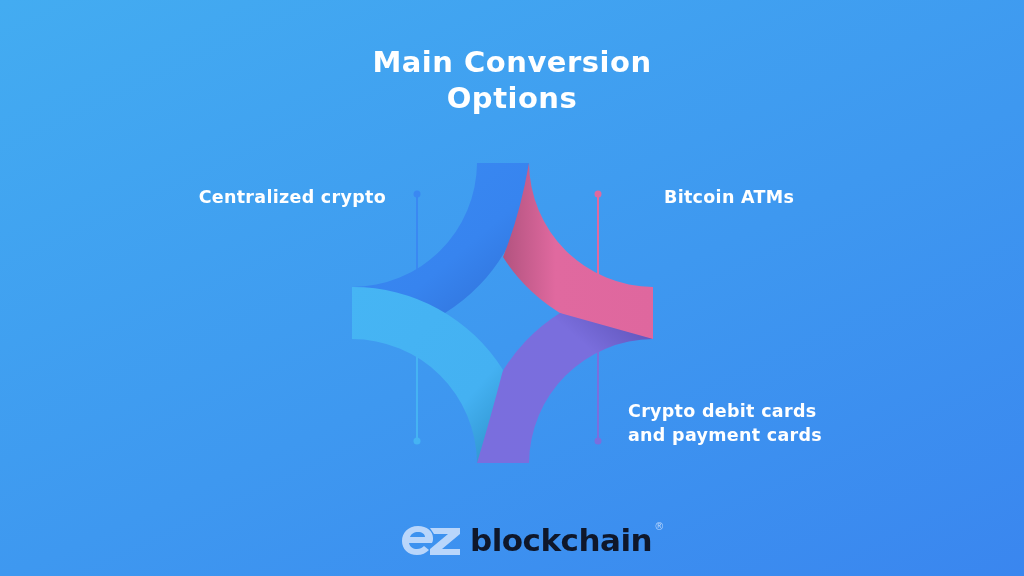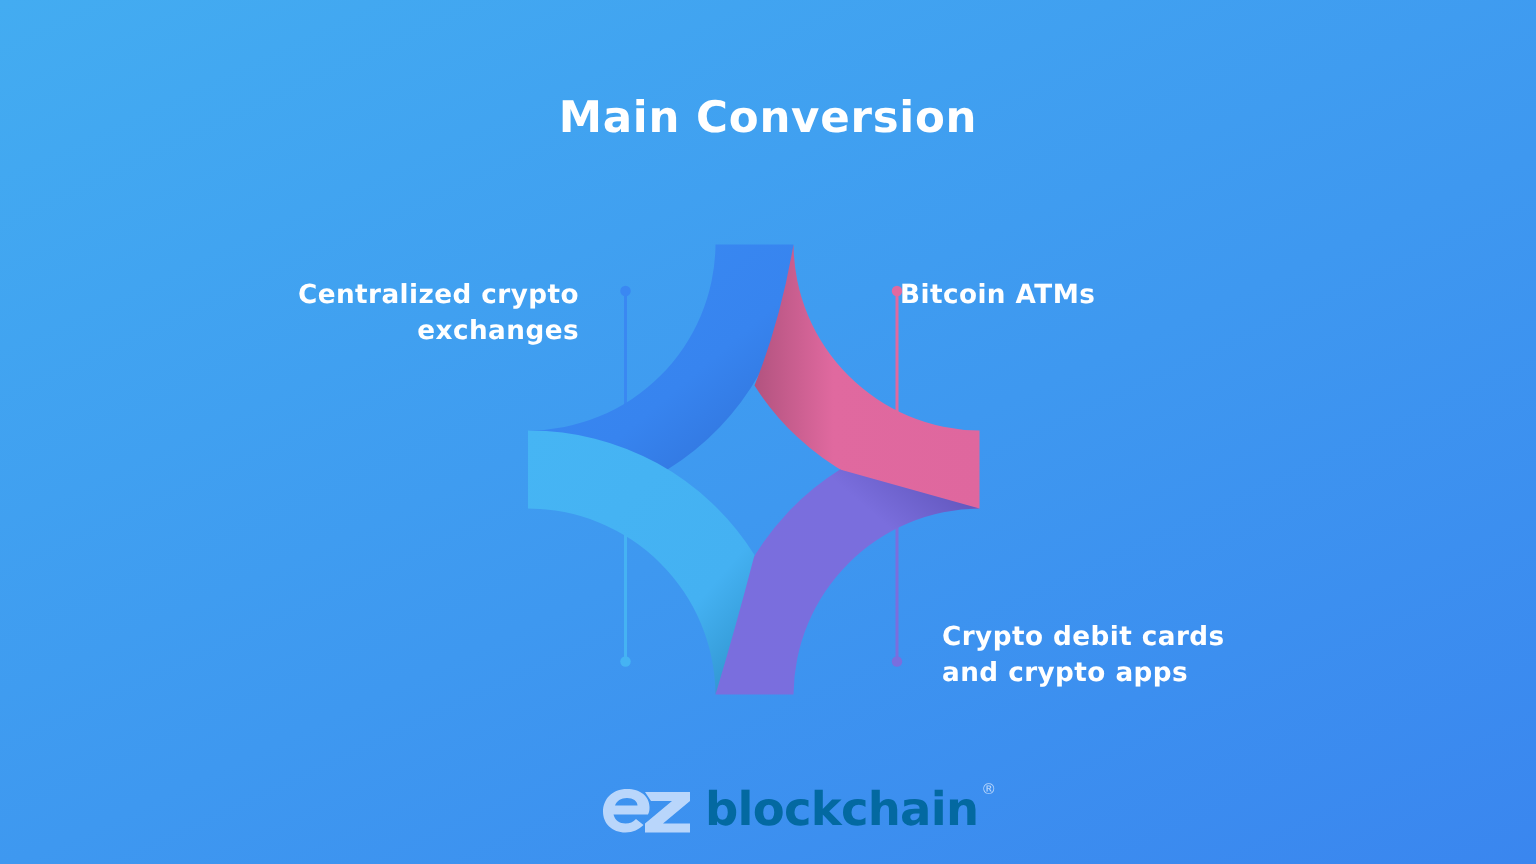--- a/index.html
+++ b/index.html
@@ -3,48 +3,49 @@
 <meta charset="utf-8">
 <style>
   html, body { margin: 0; padding: 0; }
   body {
     width: 1024px; height: 576px; overflow: hidden; position: relative;
     background: linear-gradient(155deg, #43acf1 0%, #3e98f0 55%, #3a86ef 100%);
     font-family: "DejaVu Sans", sans-serif;
     color: #ffffff;
   }
   .title {
-    position: absolute; left: 0; top: 60px; width: 1024px; text-align: center;
+    position: absolute; left: 0; top: 44px; width: 1024px; text-align: center;
     font-size: 29px; font-weight: bold; line-height: 36px; letter-spacing: 0.5px;
   }
   .label {
     position: absolute; font-size: 17.5px; font-weight: bold; line-height: 24px;
     letter-spacing: 0.3px; white-space: nowrap;
   }
   .label.left { text-align: right; }
   .label.right { text-align: left; }
   #lbl-tl { right: 638px; top: 185px; text-align: right; }
-  #lbl-tr { left: 600px; top: 185px; }
+  #lbl-tr { left: 664px; top: 185px; }
   #lbl-bl { right: 638px; top: 399px; }
-  #lbl-br { left: 628px; top: 399px; margin-top: 14px; }
+  #lbl-br { left: 628px; top: 399px; }
   svg.shape { position: absolute; left: 0; top: 0; }
   .logo {
     position: absolute; left: 400px; top: 520px; height: 40px; display: flex; align-items: center;
   }
   .logo-text {
-    font-size: 31px; font-weight: bold; color: #0369a1; margin-left: 8px; letter-spacing: -0.5px;
+    font-size: 31px; font-weight: bold; color: #0f172a; margin-left: 8px; letter-spacing: -0.5px;
     font-family: "DejaVu Sans", sans-serif;
   }
   .reg { font-size: 10px; color: #b9d6fb; position: relative; top: -14px; margin-left: 2px; }
 </style>
 </head>
 <body>
 
 <div class="title">
   <div>Main Conversion</div>
+  <div>Options</div>
 </div>
 
 <svg class="shape" width="1024" height="576" viewBox="0 0 1024 576">
   <defs>
     <linearGradient id="gBlue" x1="0" y1="0" x2="1" y2="1">
       <stop offset="0" stop-color="#3a8bf3"></stop>
       <stop offset="0.6" stop-color="#3784ef"></stop>
       <stop offset="1" stop-color="#2f6fd6"></stop>
     </linearGradient>
     <linearGradient id="gPink" x1="0" y1="0" x2="1" y2="0">
@@ -85,30 +86,29 @@
 
   <path d="M529,163 A125,125 0 0 0 653,287 L653,339 A177,177 0 0 1 503,257 Q520,215 529,163 Z" fill="url(#gPink)"></path>
 
   <path d="M477,463 L529,463 A125,125 0 0 1 653,339 L560,313 A177,177 0 0 0 477,463 Z" fill="url(#gPurple)"></path>
 
   <path d="M352,287 L352,339 A125,125 0 0 1 477,463 Q490,420 503,370 A177,177 0 0 0 352,287 Z" fill="url(#gLight)"></path>
 </svg>
 
 <div class="label left" id="lbl-tl">
   <div>Centralized crypto</div>
-  <div>exchanges</div>
 </div>
 <div class="label right" id="lbl-tr">
   <div>Bitcoin ATMs</div>
 </div>
 <div class="label left" id="lbl-bl">
 </div>
 <div class="label right" id="lbl-br">
   <div>Crypto debit cards</div>
-  <div>and crypto apps</div>
+  <div>and payment cards</div>
 </div>
 
 <div class="logo">
   <svg width="62" height="36" viewBox="0 0 62 36">
     <path d="M18,4 C8,4 2,11 2,19 C2,27 8,33 17,33 C22,33 26,31 29,28 L24,24 C22,26 20,27 17,27 C13,27 10,25 9,21 L32,21 C33,19 33,18 33,16 C33,9 27,4 18,4 Z M10,15 C11,12 14,10 18,10 C22,10 25,12 25,15 Z" fill="#b9d6fb"></path>
     <path d="M30,6 L60,6 L60,12 L42,27 L60,27 L60,33 L30,33 L30,27 L48,12 L34,12 Z" fill="#b9d6fb"></path>
   </svg>
   <span class="logo-text">blockchain</span>
   <span class="reg">®</span>
 </div>

